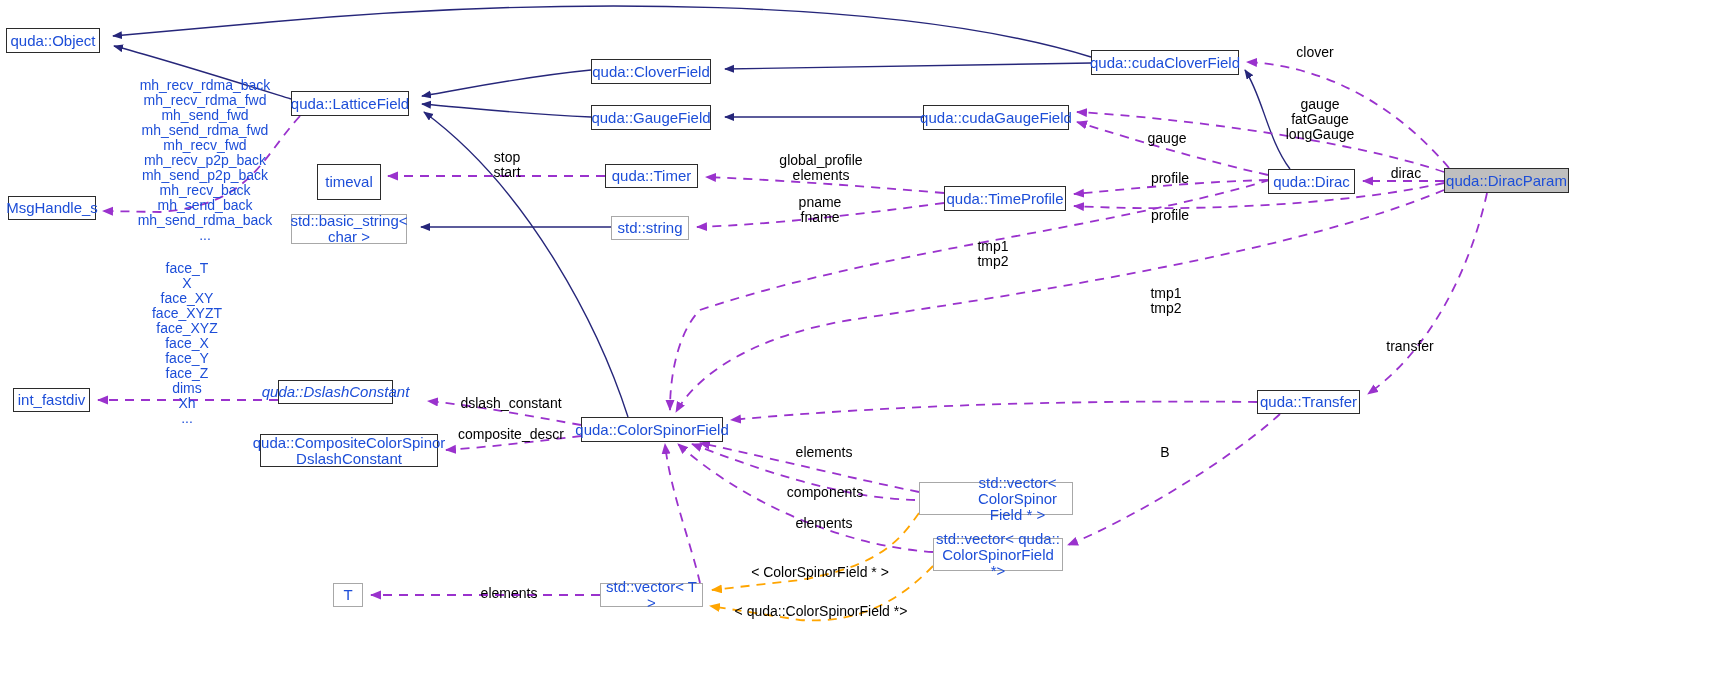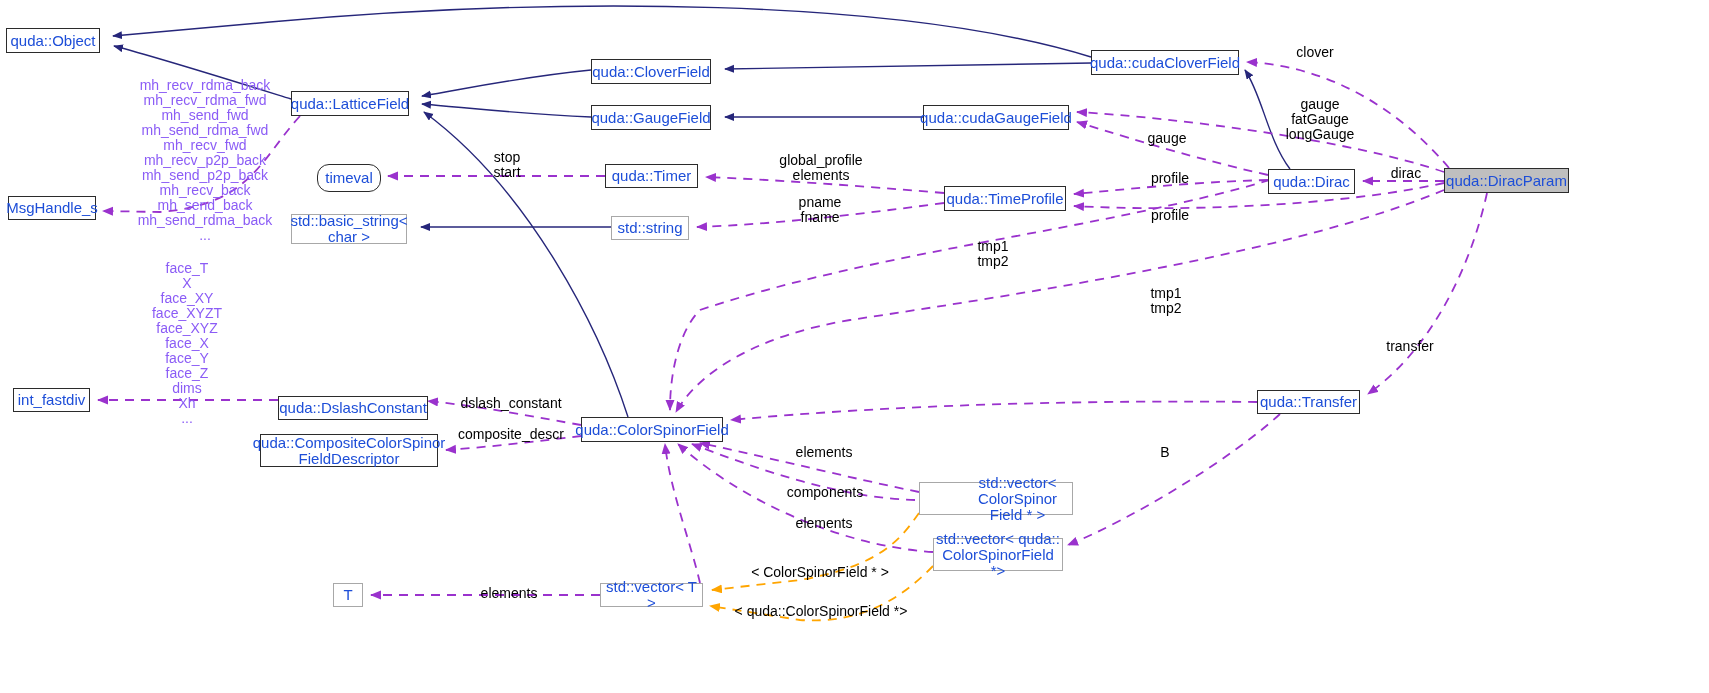--- a/index.html
+++ b/index.html
@@ -33,21 +33,21 @@
     line-height:15px;
     color:#000000;
     text-align:center;
     white-space:pre-line;
     z-index:4;
   }
   .attrlist{
     position:absolute;
     font-size:14px;
     line-height:15px;
-    color:#8b5cf6;
+    color:#1d4ed8;
     text-align:center;
     white-space:pre-line;
     z-index:2;
   }
 </style>
 </head>
 <body>
 
 <div id="canvas">
 
@@ -140,34 +140,34 @@
 
       <path d="M933,566 C900,600 860,624 800,620 L710,606" marker-end="url(#arrTpl)"></path>
     </g>
   </svg>
 
   <div class="node strong" style="left:6px;top:28px;width:94px;height:25px;">quda::Object</div>
   <div class="node strong" style="left:291px;top:91px;width:118px;height:25px;">quda::LatticeField</div>
   <div class="node strong" style="left:8px;top:196px;width:88px;height:24px;">MsgHandle_s</div>
   <div class="node strong" style="left:591px;top:59px;width:120px;height:25px;">quda::CloverField</div>
   <div class="node strong" style="left:591px;top:105px;width:120px;height:25px;">quda::GaugeField</div>
-  <div class="node strong" style="left:317px;top:164px;width:64px;height:28px;border-radius:12px;">timeval</div>
+  <div class="node strong" style="left:317px;top:164px;width:64px;height:36px;">timeval</div>
   <div class="node light" style="left:291px;top:214px;width:116px;height:30px;">std::basic_string&lt;
 char &gt;</div>
   <div class="node strong" style="left:605px;top:164px;width:93px;height:24px;">quda::Timer</div>
   <div class="node light" style="left:611px;top:216px;width:78px;height:24px;">std::string</div>
   <div class="node strong" style="left:1091px;top:50px;width:148px;height:25px;">quda::cudaCloverField</div>
   <div class="node strong" style="left:923px;top:105px;width:146px;height:25px;">quda::cudaGaugeField</div>
   <div class="node strong" style="left:944px;top:186px;width:122px;height:25px;">quda::TimeProfile</div>
   <div class="node strong" style="left:1268px;top:169px;width:87px;height:25px;">quda::Dirac</div>
   <div class="node current" style="left:1444px;top:168px;width:125px;height:25px;">quda::DiracParam</div>
   <div class="node strong" style="left:13px;top:388px;width:77px;height:24px;">int_fastdiv</div>
-  <div class="node strong" style="left:278px;top:396px;width:150px;height:24px;">quda::DslashConstant</div>
+  <div class="node strong" style="left:278px;top:380px;width:115px;height:24px;font-style:italic;">quda::DslashConstant</div>
   <div class="node strong" style="left:260px;top:434px;width:178px;height:33px;">quda::CompositeColorSpinor
-FieldDescriptor</div>
+DslashConstant</div>
   <div class="node strong" style="left:581px;top:417px;width:142px;height:25px;">quda::ColorSpinorField</div>
   <div class="node strong" style="left:1257px;top:390px;width:103px;height:24px;">quda::Transfer</div>
   <div class="node light" style="left:919px;top:482px;width:154px;height:33px;padding-left:43px;">std::vector&lt; ColorSpinor
 Field * &gt;</div>
   <div class="node light" style="left:933px;top:538px;width:130px;height:33px;">std::vector&lt; quda::
 ColorSpinorField *&gt;</div>
   <div class="node light" style="left:333px;top:583px;width:30px;height:24px;">T</div>
   <div class="node light" style="left:600px;top:583px;width:103px;height:24px;">std::vector&lt; T &gt;</div>
 
   <div class="attrlist" style="left:115px;top:78px;width:180px;">mh_recv_rdma_back

